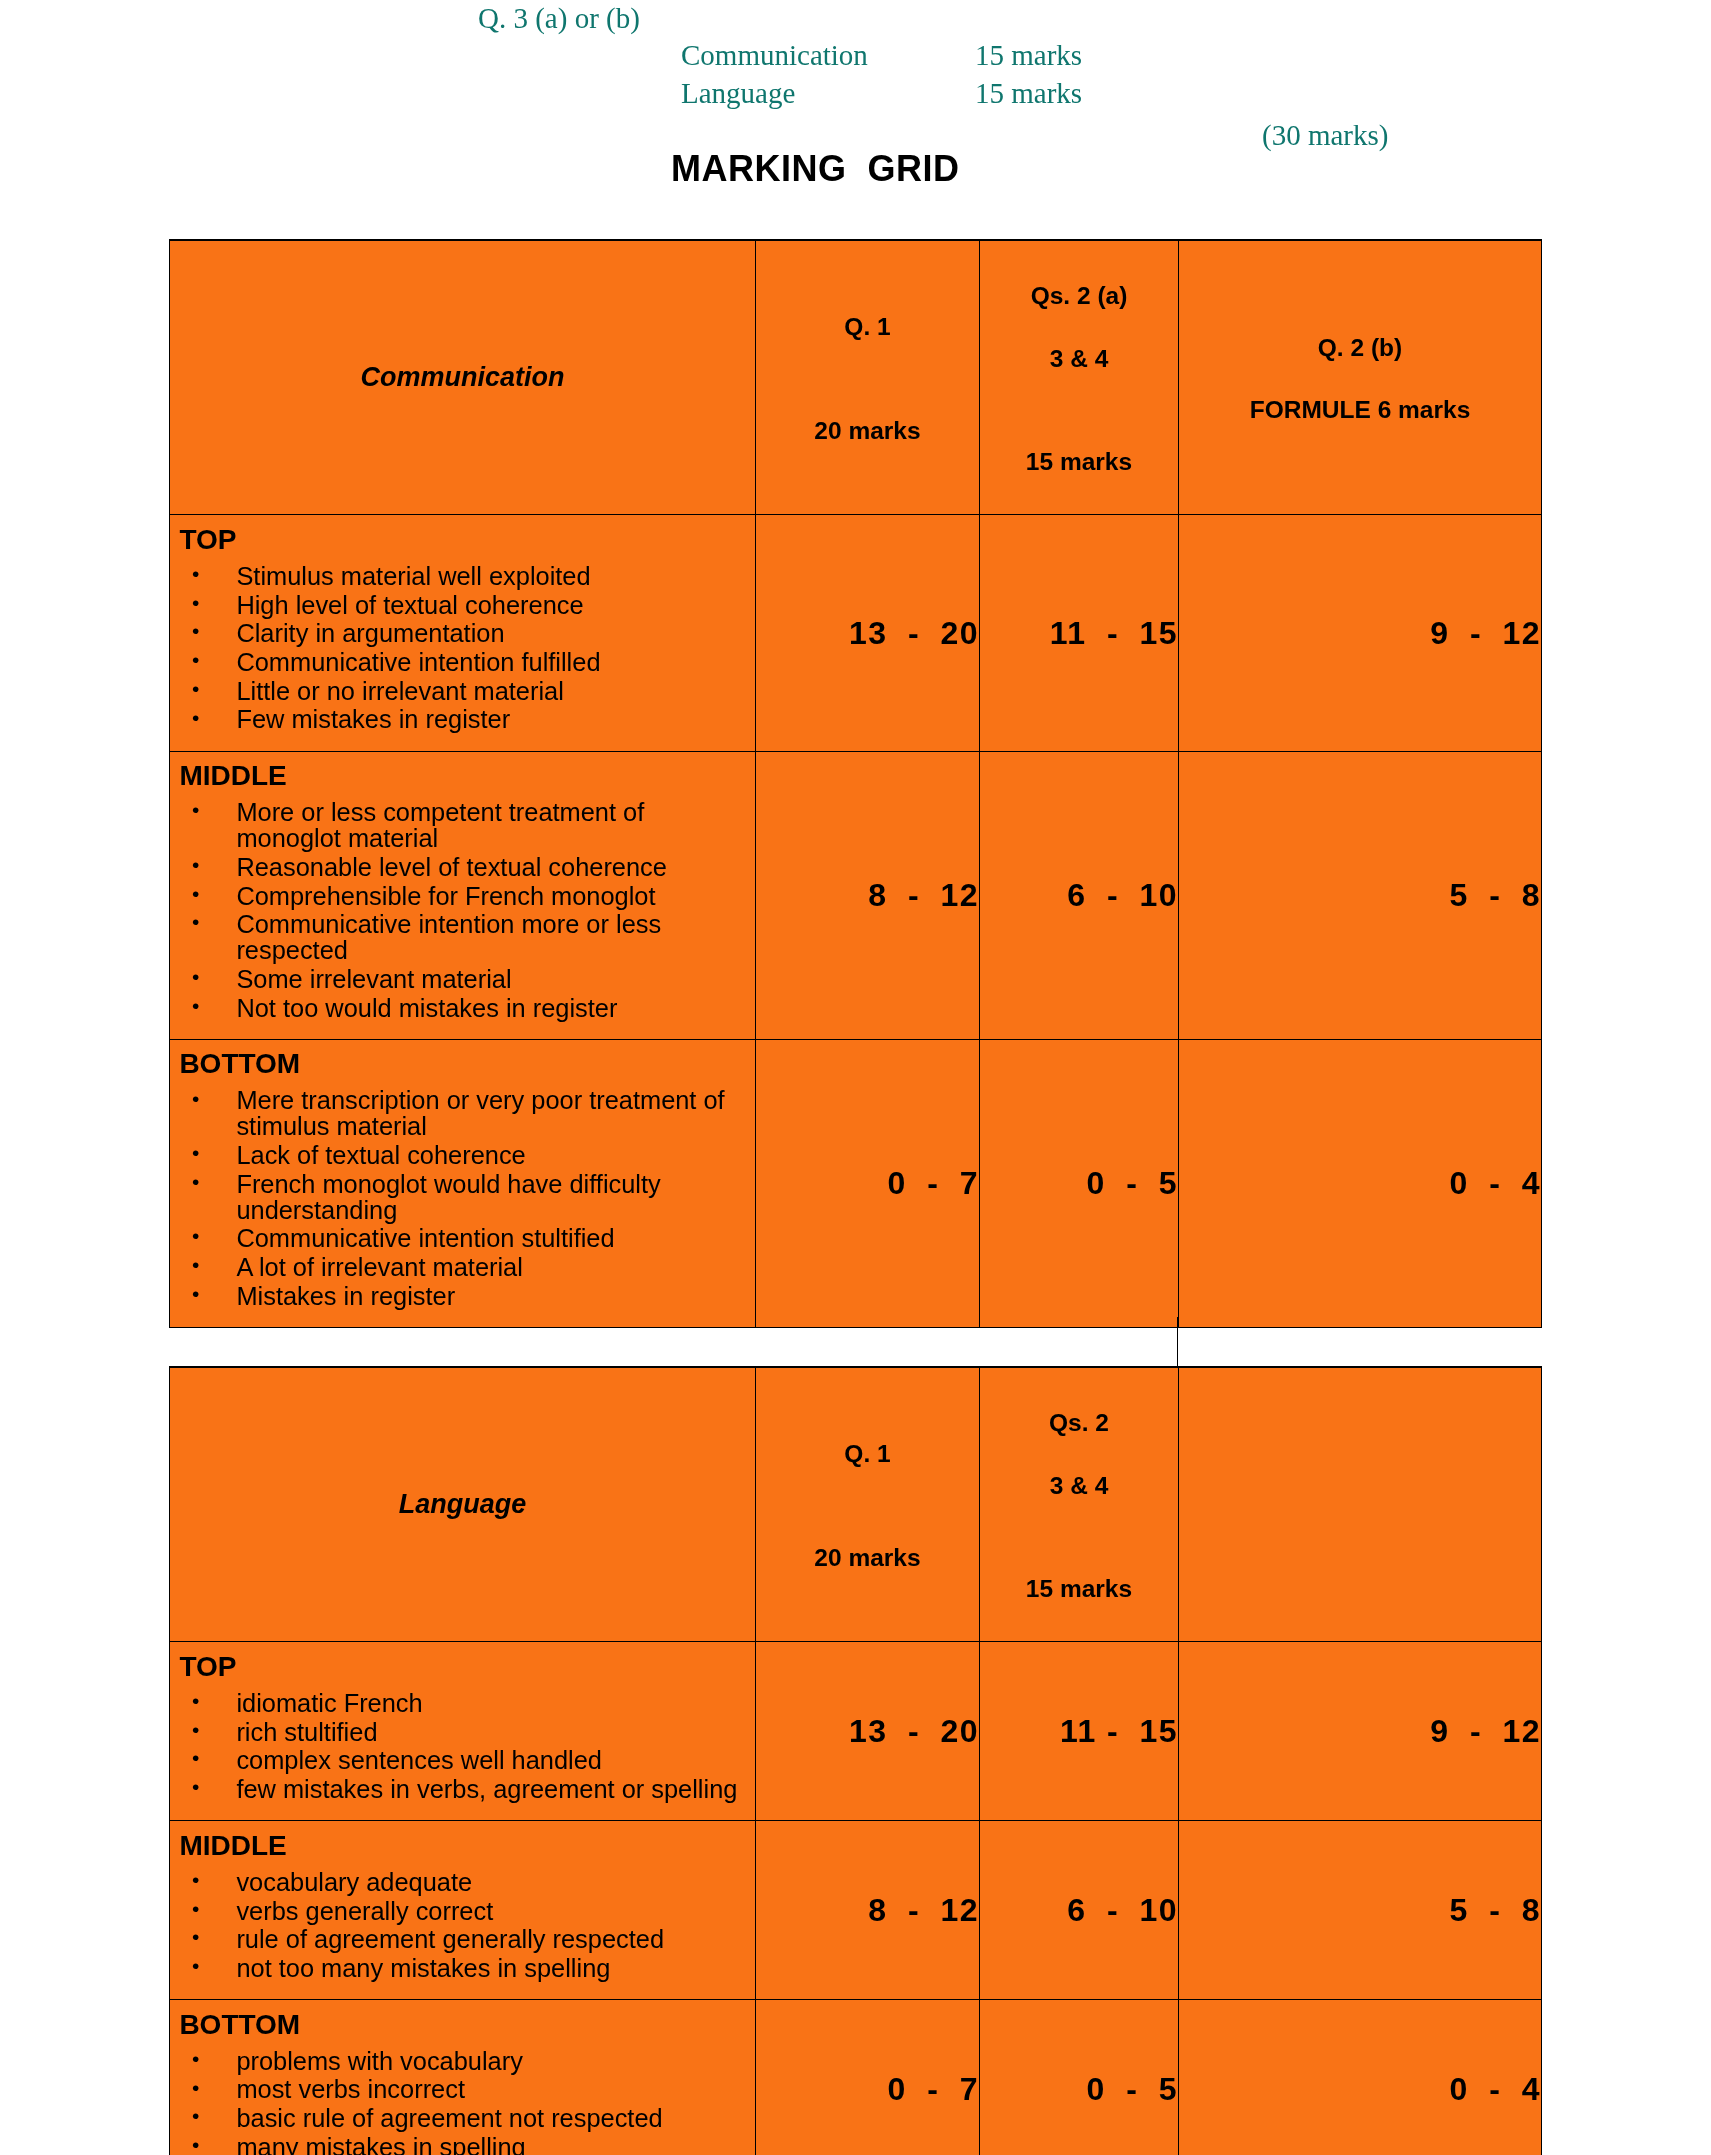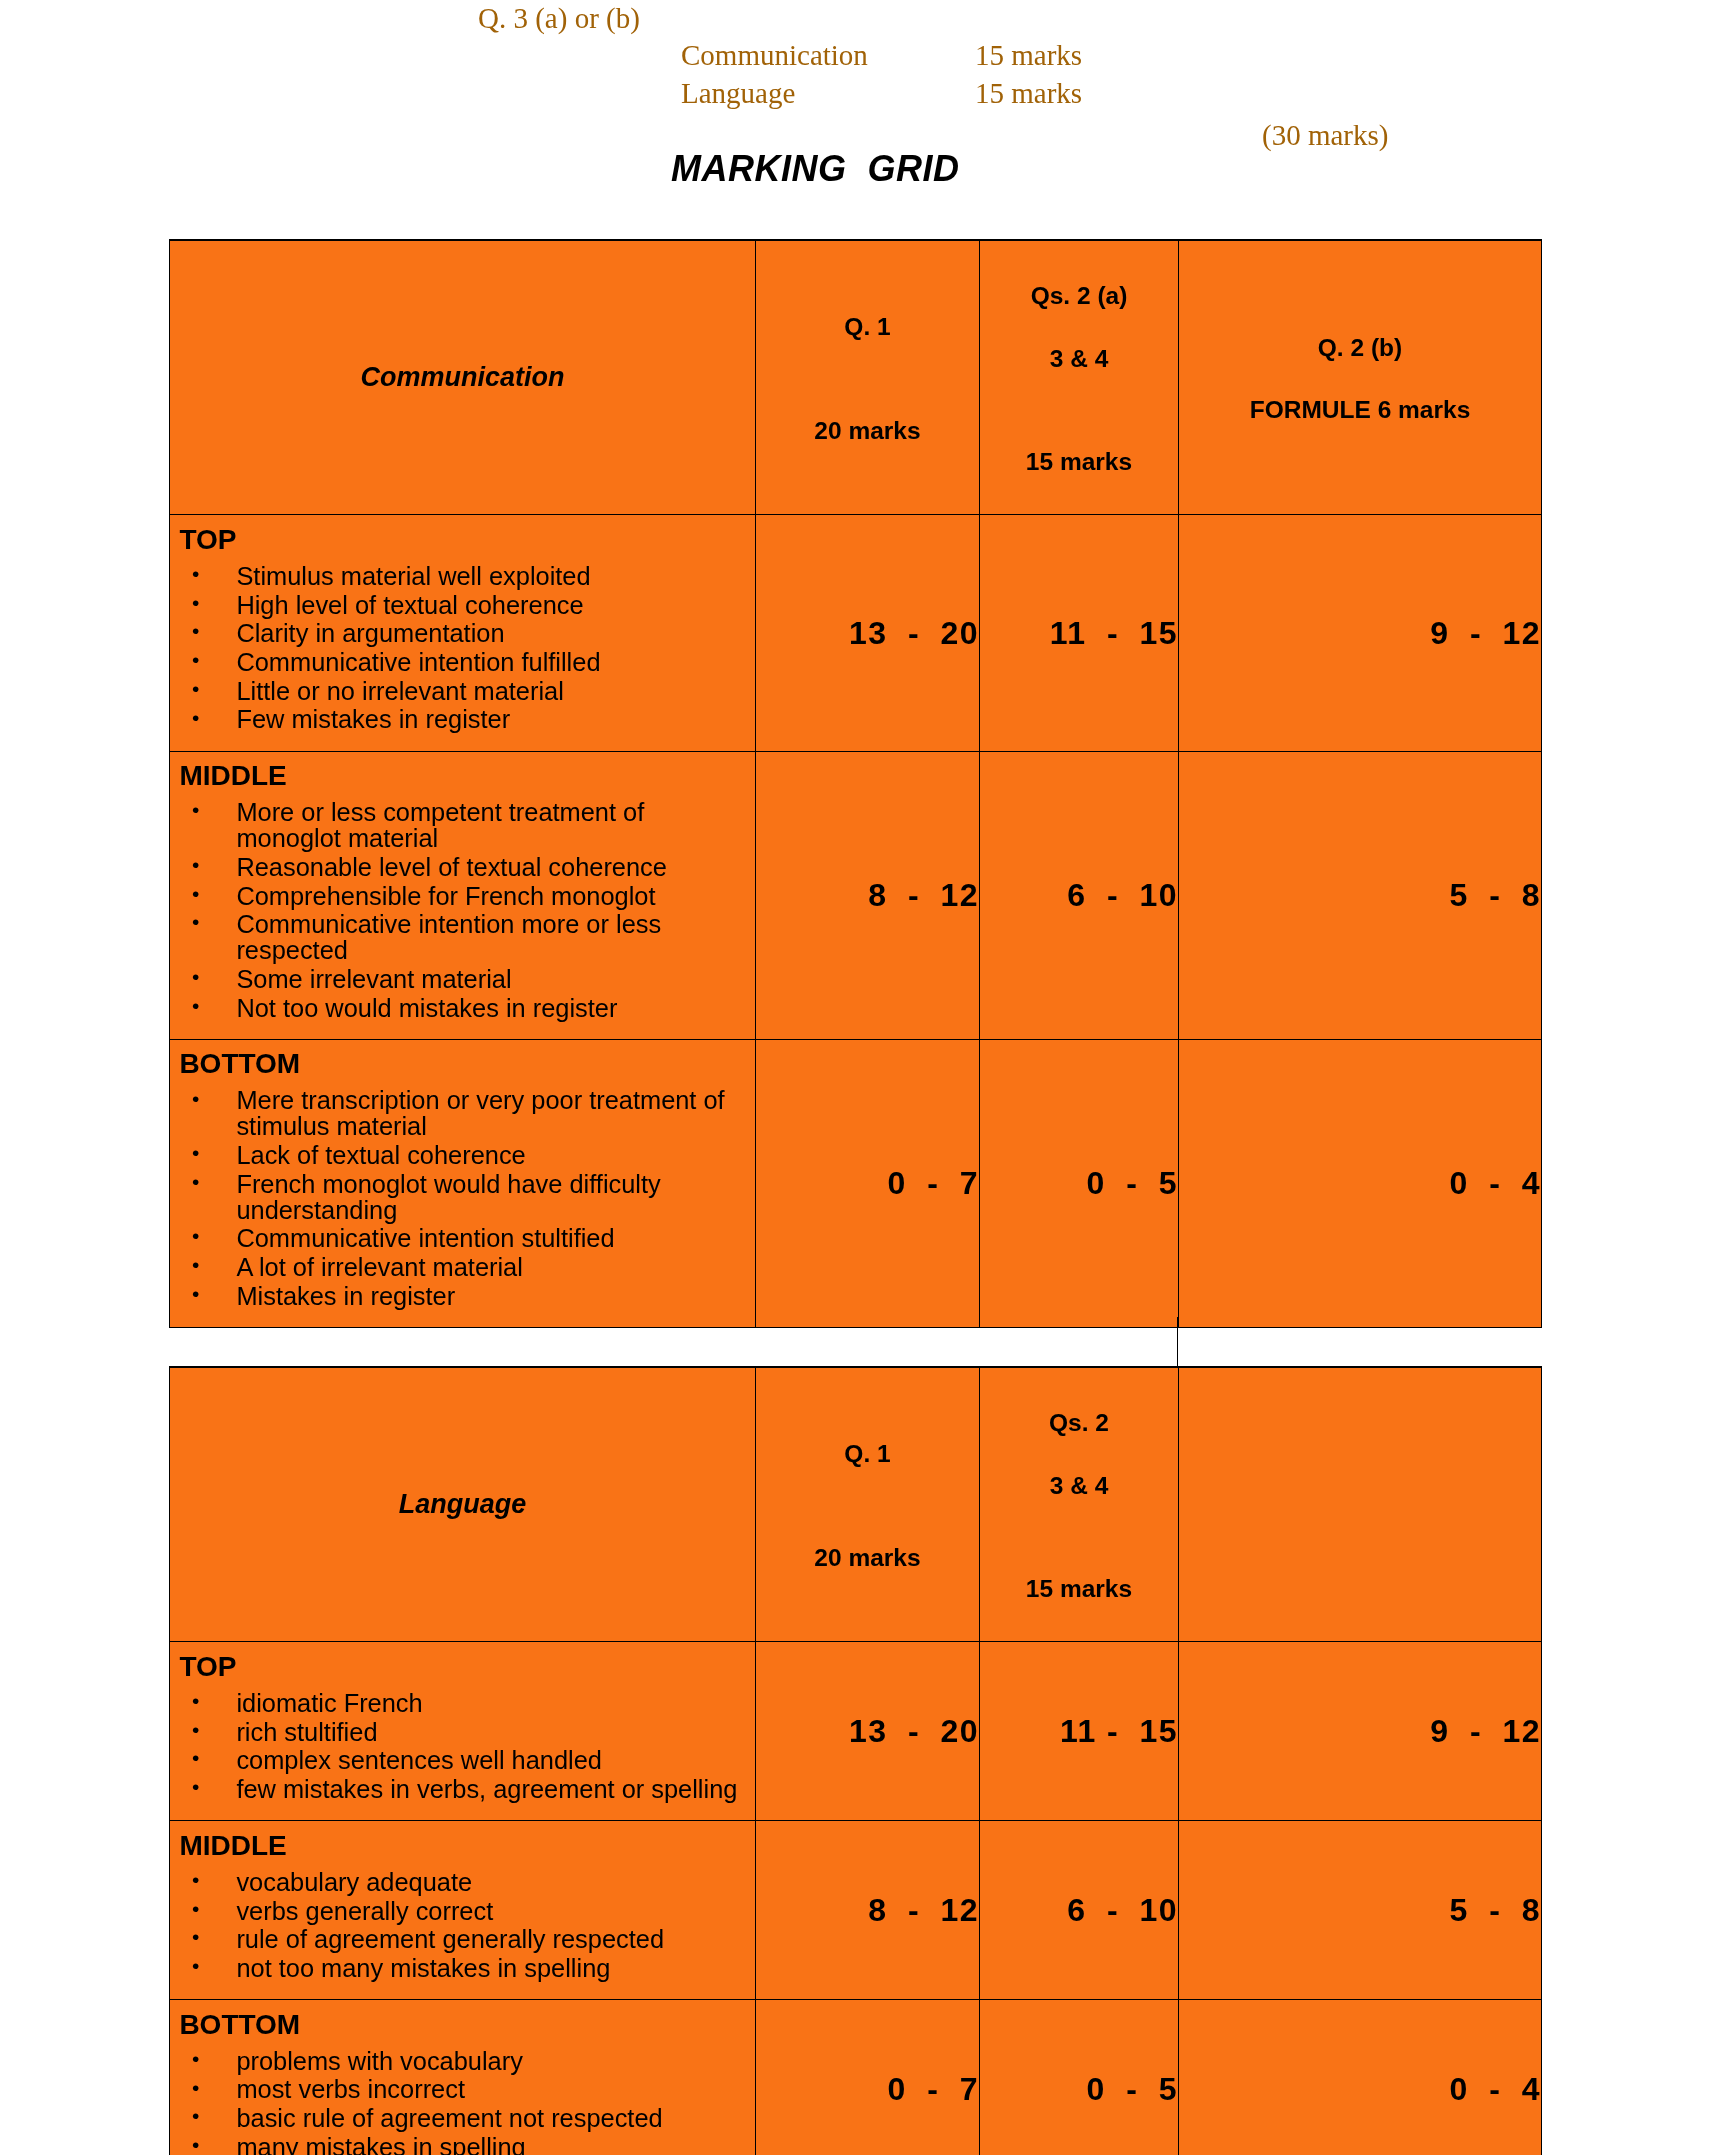--- a/index.html
+++ b/index.html
@@ -19,41 +19,40 @@
   .page {
     position: absolute;
     inset: 0;
   }
 
   
   .hdr-serif {
     font-family: "Liberation Serif", serif;
     font-size: 29px;
     line-height: 1.0;
-    color: #a16207;
+    color: #0f766e;
     position: absolute;
     white-space: pre;
   }
   #q3-line      { left: 478px;  top: 3.8px;  }
   #comm-label   { left: 681px;  top: 41px; }
   #comm-marks   { left: 975px; top: 41px; }
   #lang-label   { left: 681px;  top: 79px; }
   #lang-marks   { left: 975px; top: 79px; }
   #total-marks  { left: 1262px; top: 121px; }
 
   #marking-grid-title {
     position: absolute;
     left: 671px;
     top: 148px;
     font-family: "Liberation Sans", sans-serif;
     font-weight: bold;
     font-size: 36px;
     letter-spacing: 0.5px;
     white-space: pre;
-    font-style: italic;
   }
 
   
   .grid-table {
     position: absolute;
     left: 169px;
     width: 1372px;
     border-collapse: collapse;
     table-layout: fixed;
     background: #fff;

